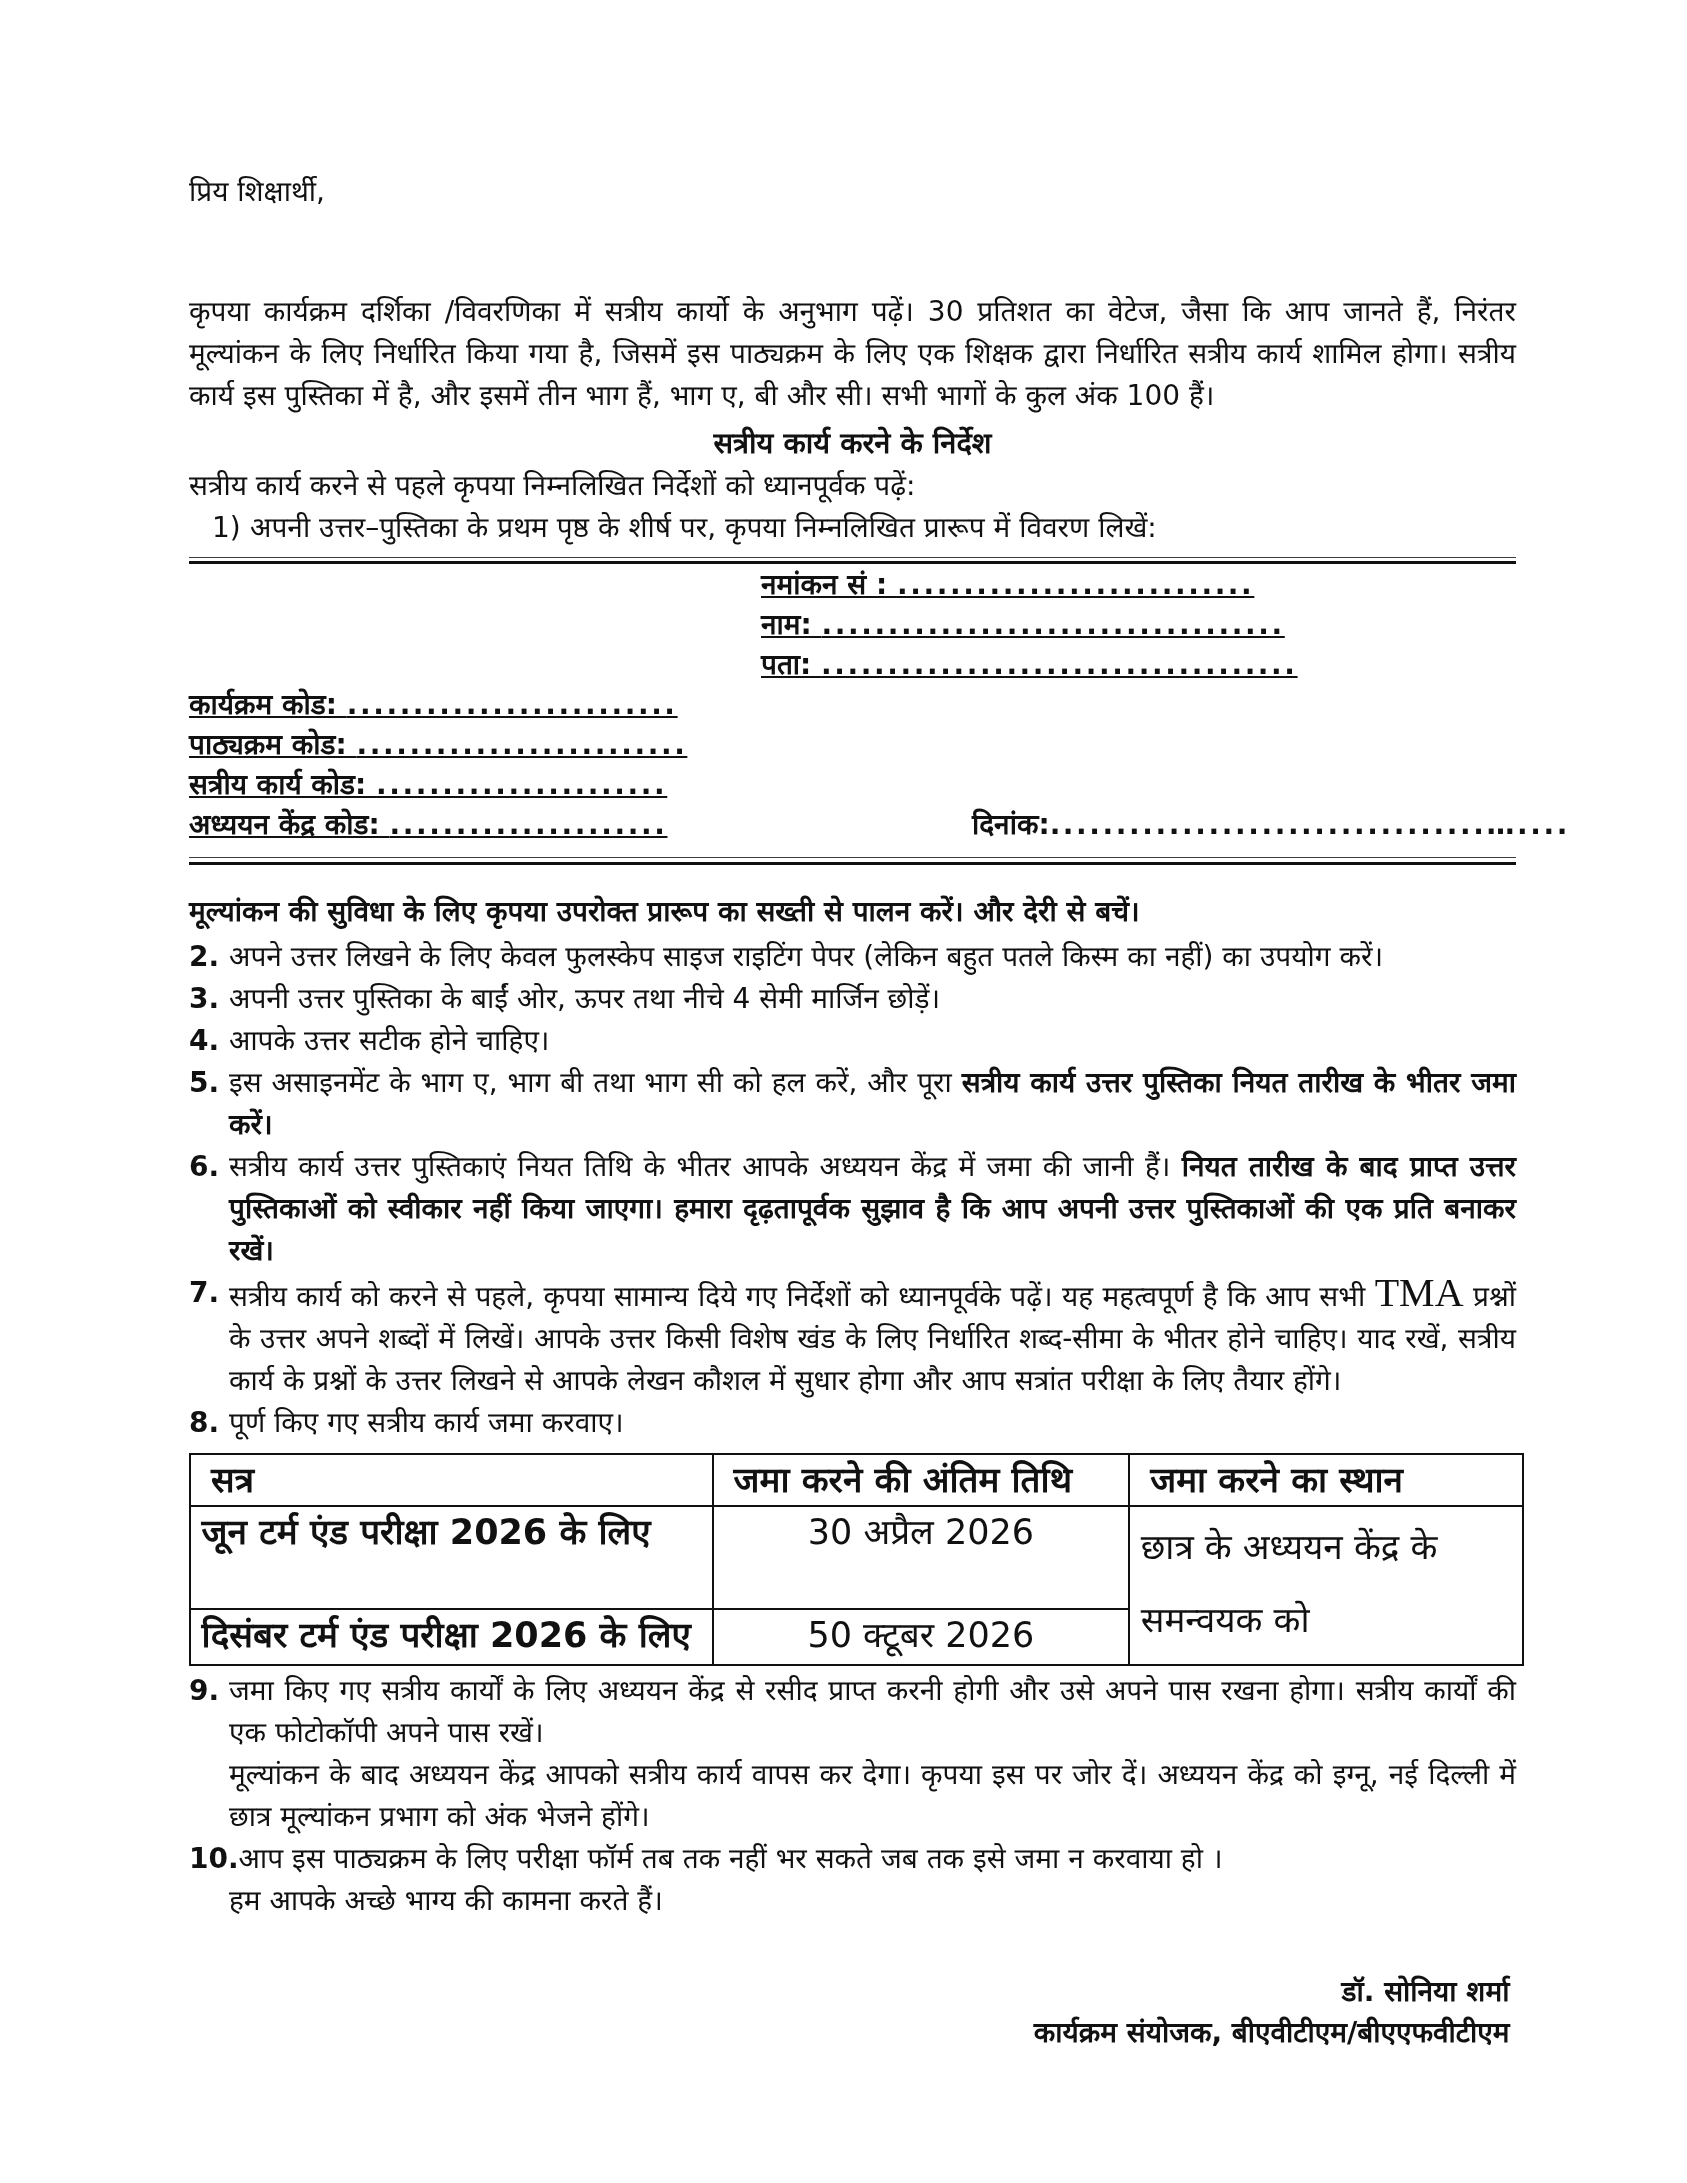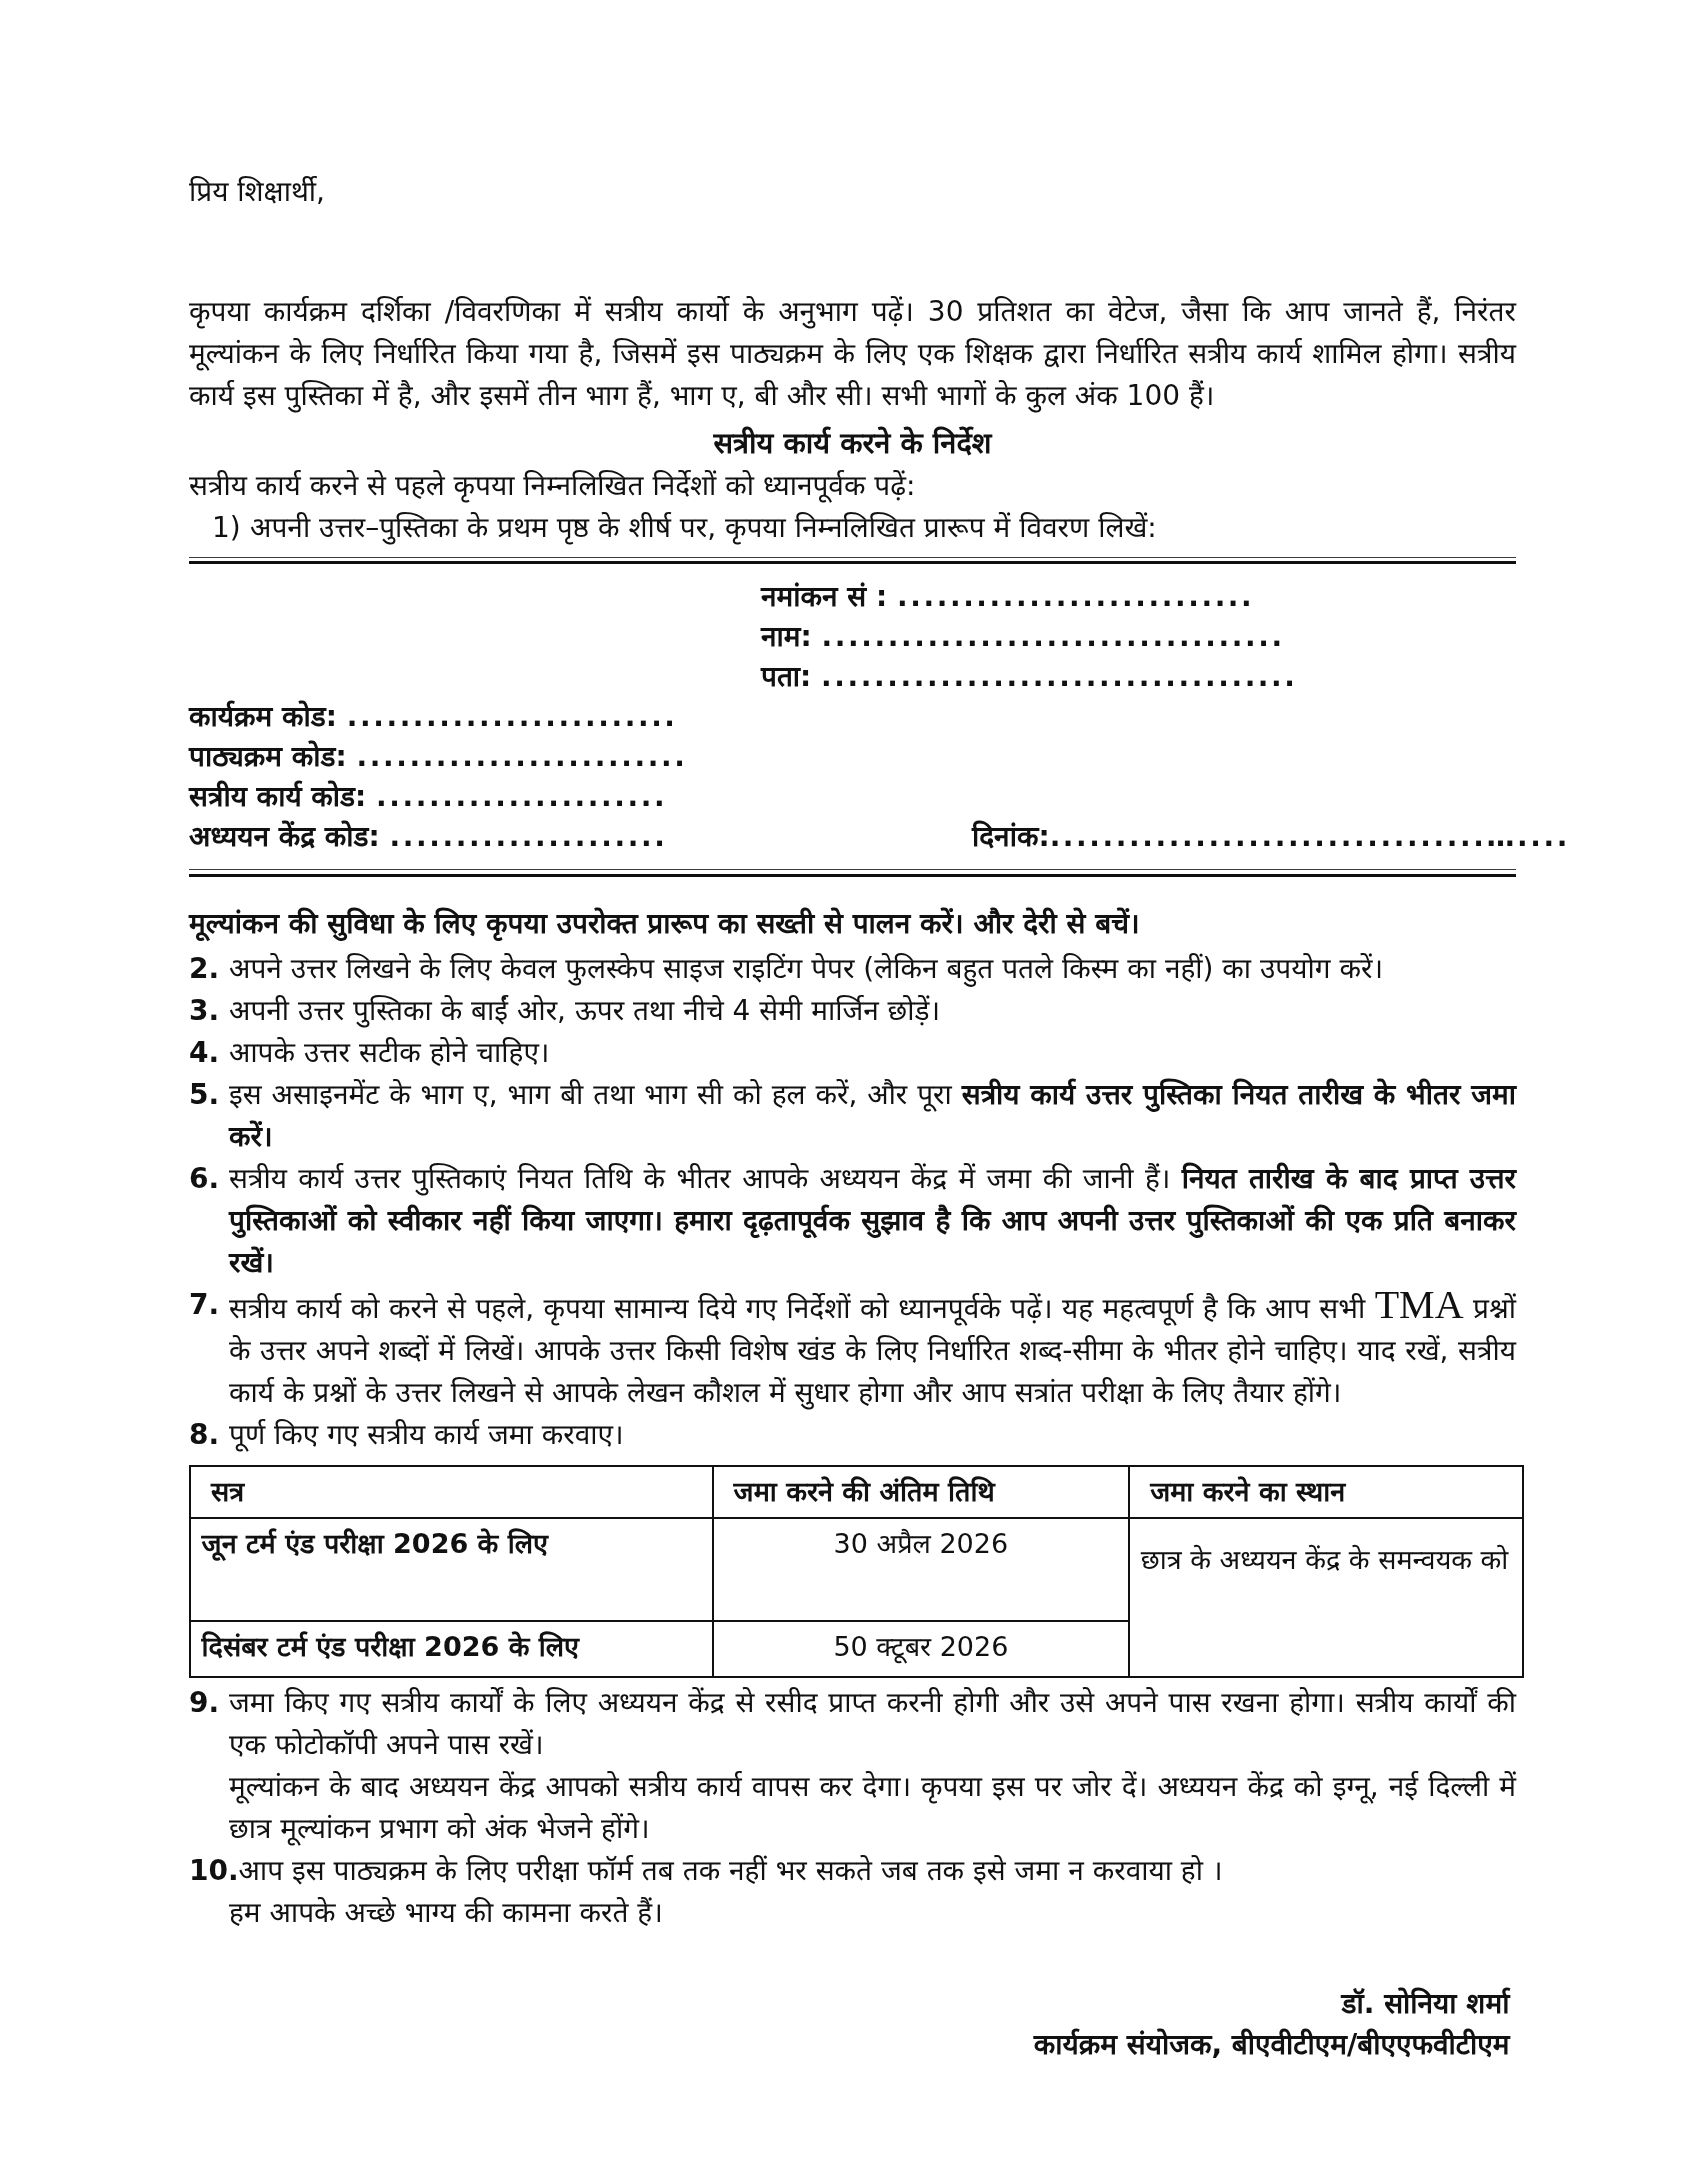--- a/index.html
+++ b/index.html
@@ -15,37 +15,37 @@
   .b{font-weight:bold;}
   .salutation{margin:0 0 78px 0;}
   .intro{margin:0;text-align:justify;}
   .heading{margin:4px 0 0 0;text-align:center;font-size:29px;font-weight:bold;line-height:44px;}
   .preline{margin:0;}
   .item1{margin:0 0 0 23px;}
   .item1 .n1{margin-right:9.3px;}
   .rule{height:3.3px;border-top:1.3px solid #3c3c3c;border-bottom:3.3px solid #101010;box-sizing:content-box;background:transparent;}
   .rule.r1{margin-top:8px;}
   .rule.r2{margin-top:12px;}
-  .formblock{font-weight:bold;padding-top:13px;}
+  .formblock{font-weight:bold;padding-top:1px;text-decoration:underline;}
   .fline{line-height:40px;white-space:nowrap;}
   .fline.rightcol{margin-left:572px;}
   .fline.lastrow{position:relative;}
   .fdots{letter-spacing:2.6px;font-weight:bold;}
   .datefield{position:absolute;left:783px;top:0;}
   .notice{margin:26.5px 0 2.6px 0;font-weight:bold;}
   .list{margin:0;}
   .item{display:flex;line-height:42px;}
   .item .num{flex:0 0 40px;font-weight:bold;}
   .item .ibody{flex:1;text-align:justify;}
   .subpara{margin-left:40px;text-align:justify;line-height:42px;}
   .tma{font-family:"Liberation Serif","DejaVu Serif",serif;font-size:40px;}
   table.sub{border-collapse:collapse;width:1287px;margin:9.3px 0 4px 0;table-layout:fixed;}
   table.sub,table.sub th,table.sub td{border:2px solid #111;}
   table.sub{border-width:2.6px;}
-  table.sub th,table.sub td{padding:4px 10.6px;font-size:27px;vertical-align:top;}
+  table.sub th,table.sub td{padding:4px 10.6px;font-size:35px;vertical-align:top;}
   th.c1,td.c1{width:490px;}
   th.c2,td.c2{width:384px;}
   th.c3,td.c3{width:361px;}
   table.sub th{text-align:left;font-weight:bold;height:42px;vertical-align:middle;padding-left:20px;}
   td.session{font-weight:bold;padding-left:26.5px;}
   td.due{text-align:center;}
   td.place{line-height:73px;padding-top:0;}
   tr.row1 td{height:93px;}
   tr.row2 td{height:46px;}
   .sigblock{margin-top:49px;text-align:right;font-weight:bold;line-height:41px;padding-right:6.6px;}

